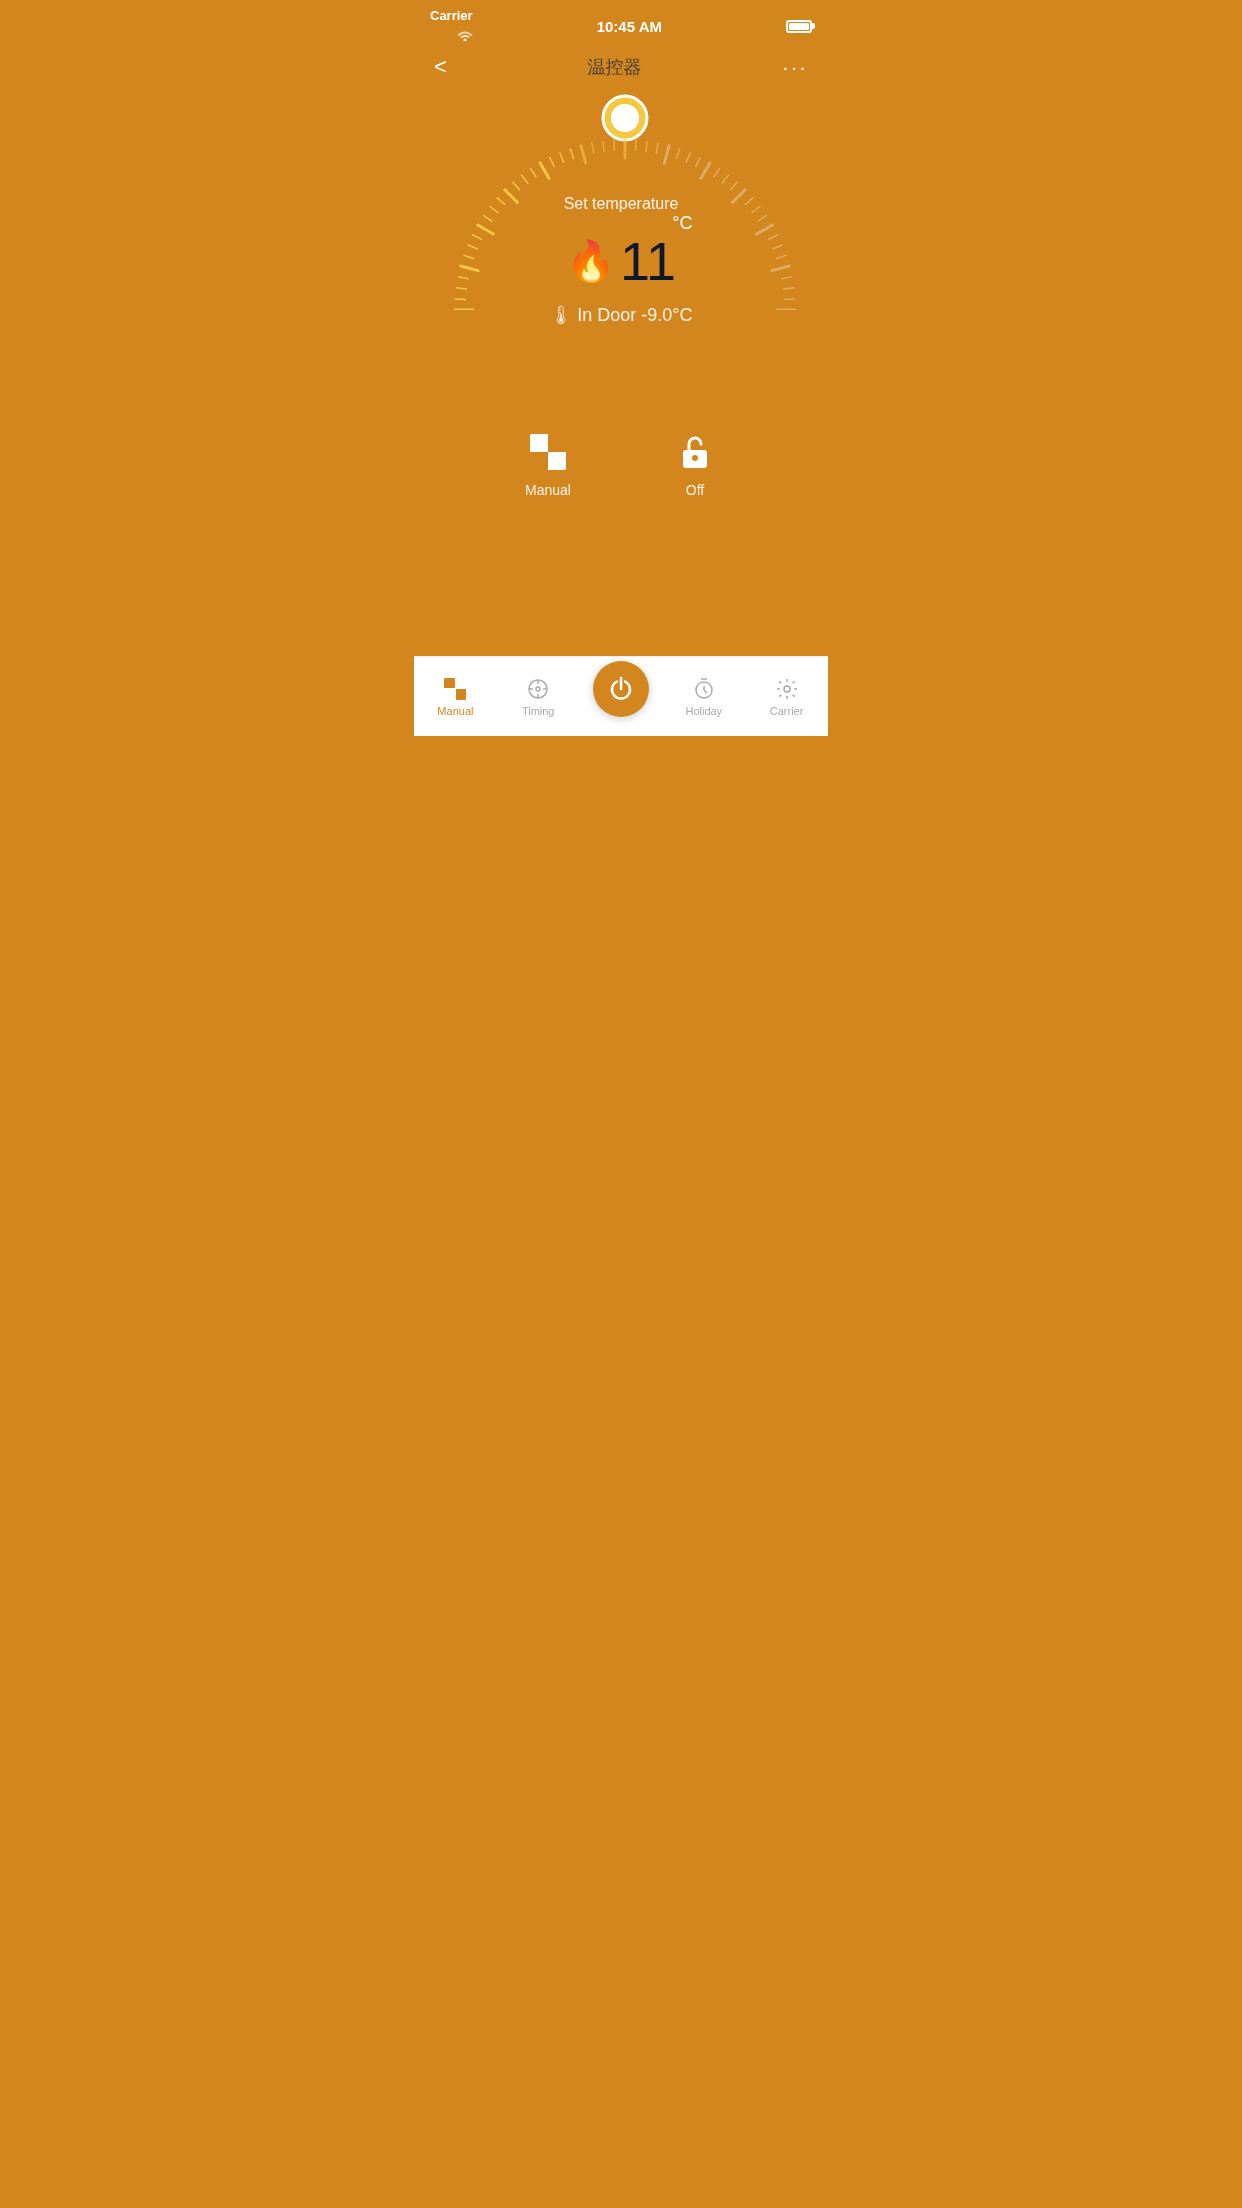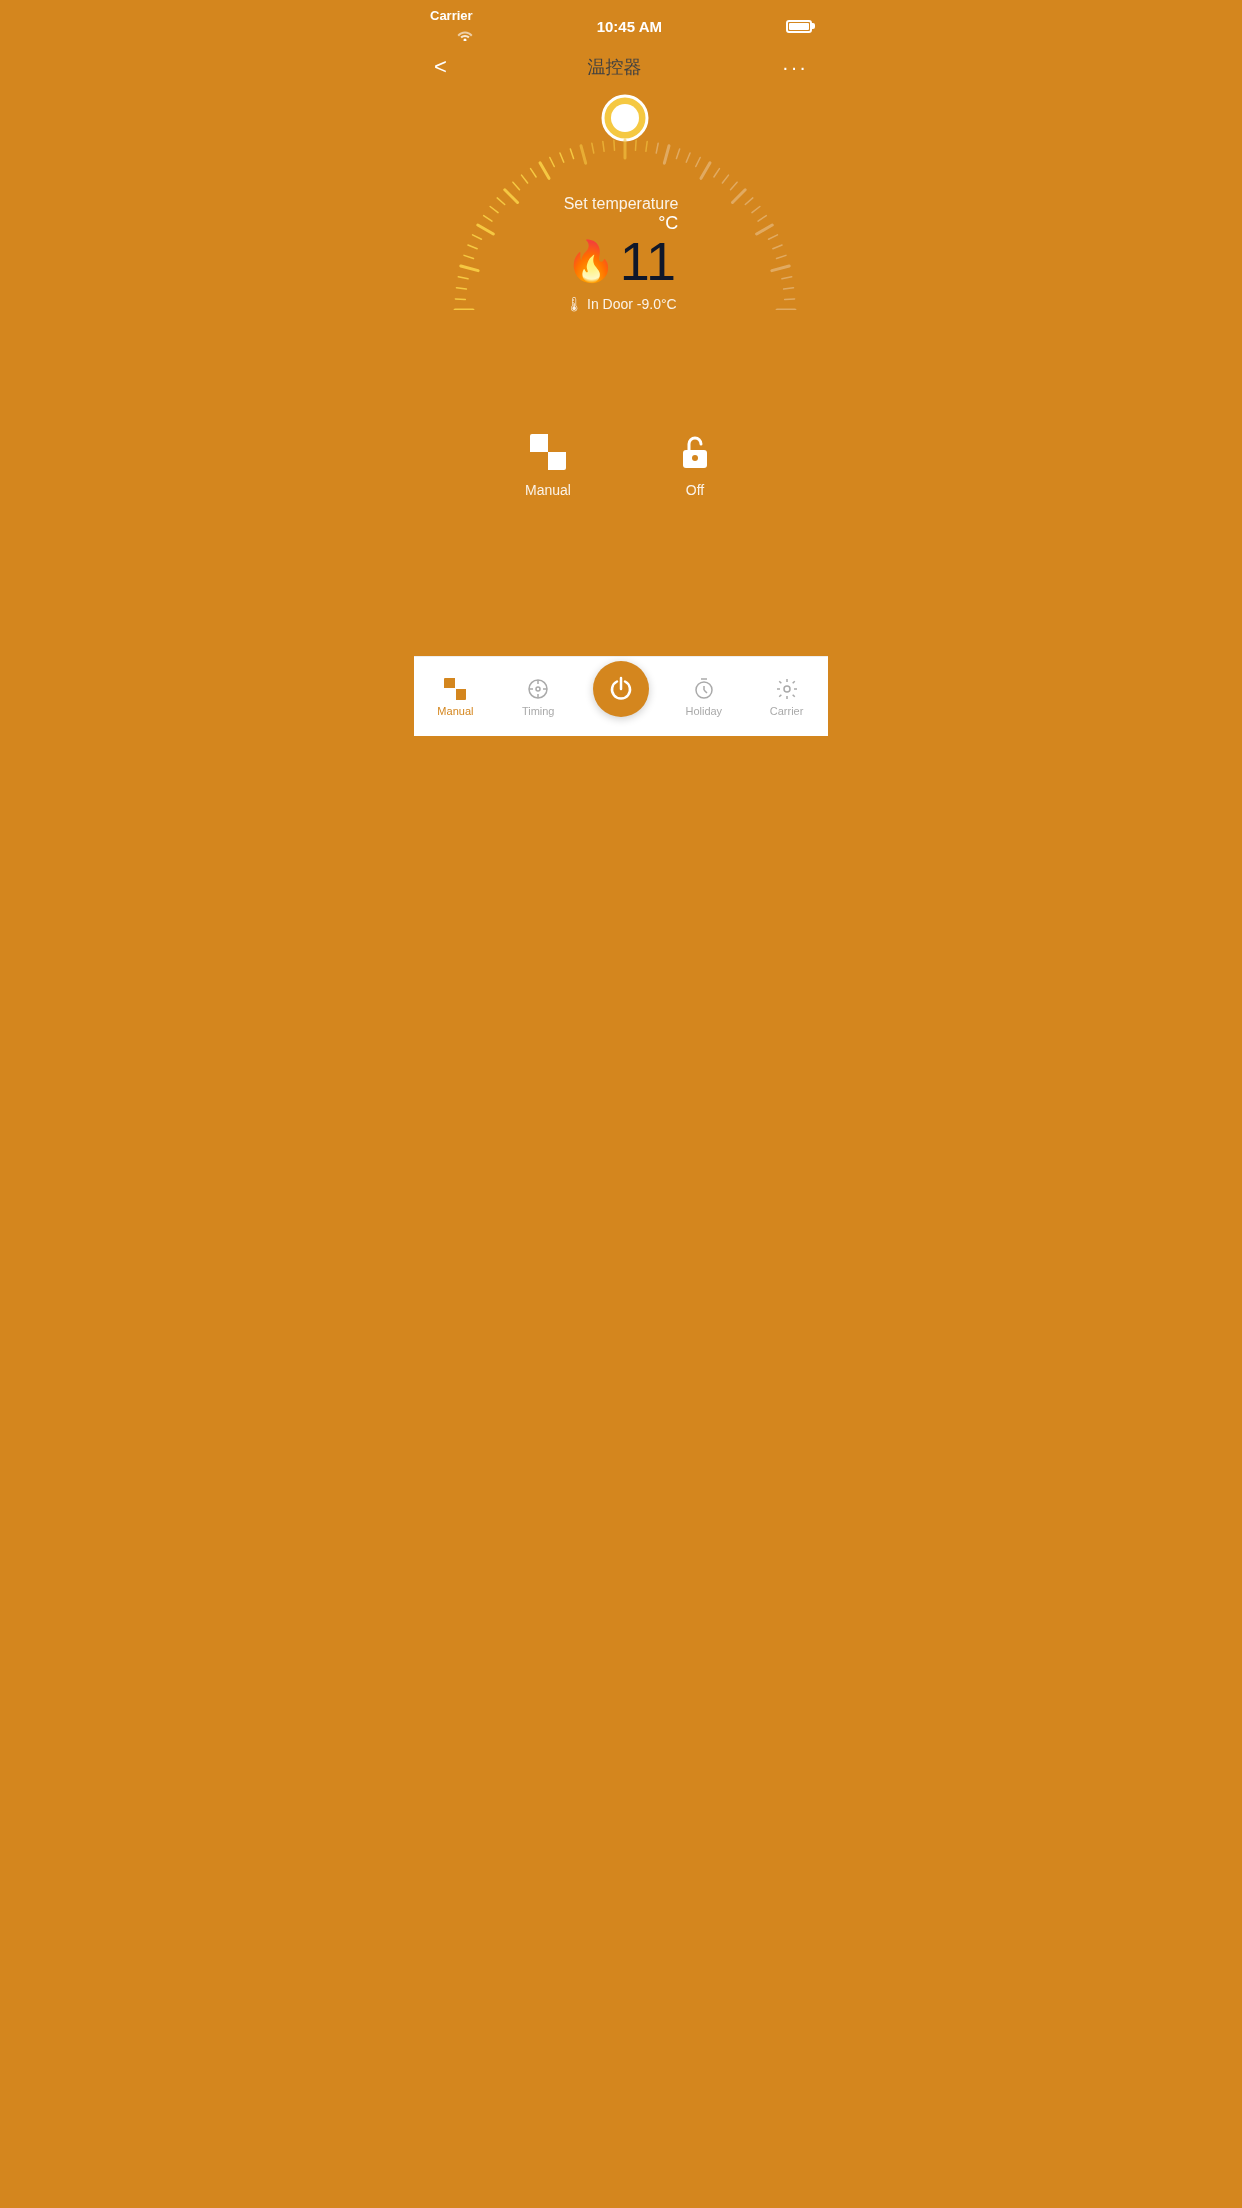--- a/index.html
+++ b/index.html
@@ -115,23 +115,23 @@
     }
 
     .temp-value {
       font-size: 54px;
       font-weight: 400;
       color: #0f172a;
       line-height: 1;
     }
 
     .indoor-temp {
-      font-size: 14px;
+      font-size: 18px;
       color: rgba(255,255,255,0.9);
-      margin-top: 8px;
+      margin-top: 16px;
     }
 
     
     .middle-content {
       display: flex;
       justify-content: space-around;
       align-items: center;
       padding: 0 60px;
       margin-top: 20px;
     }

